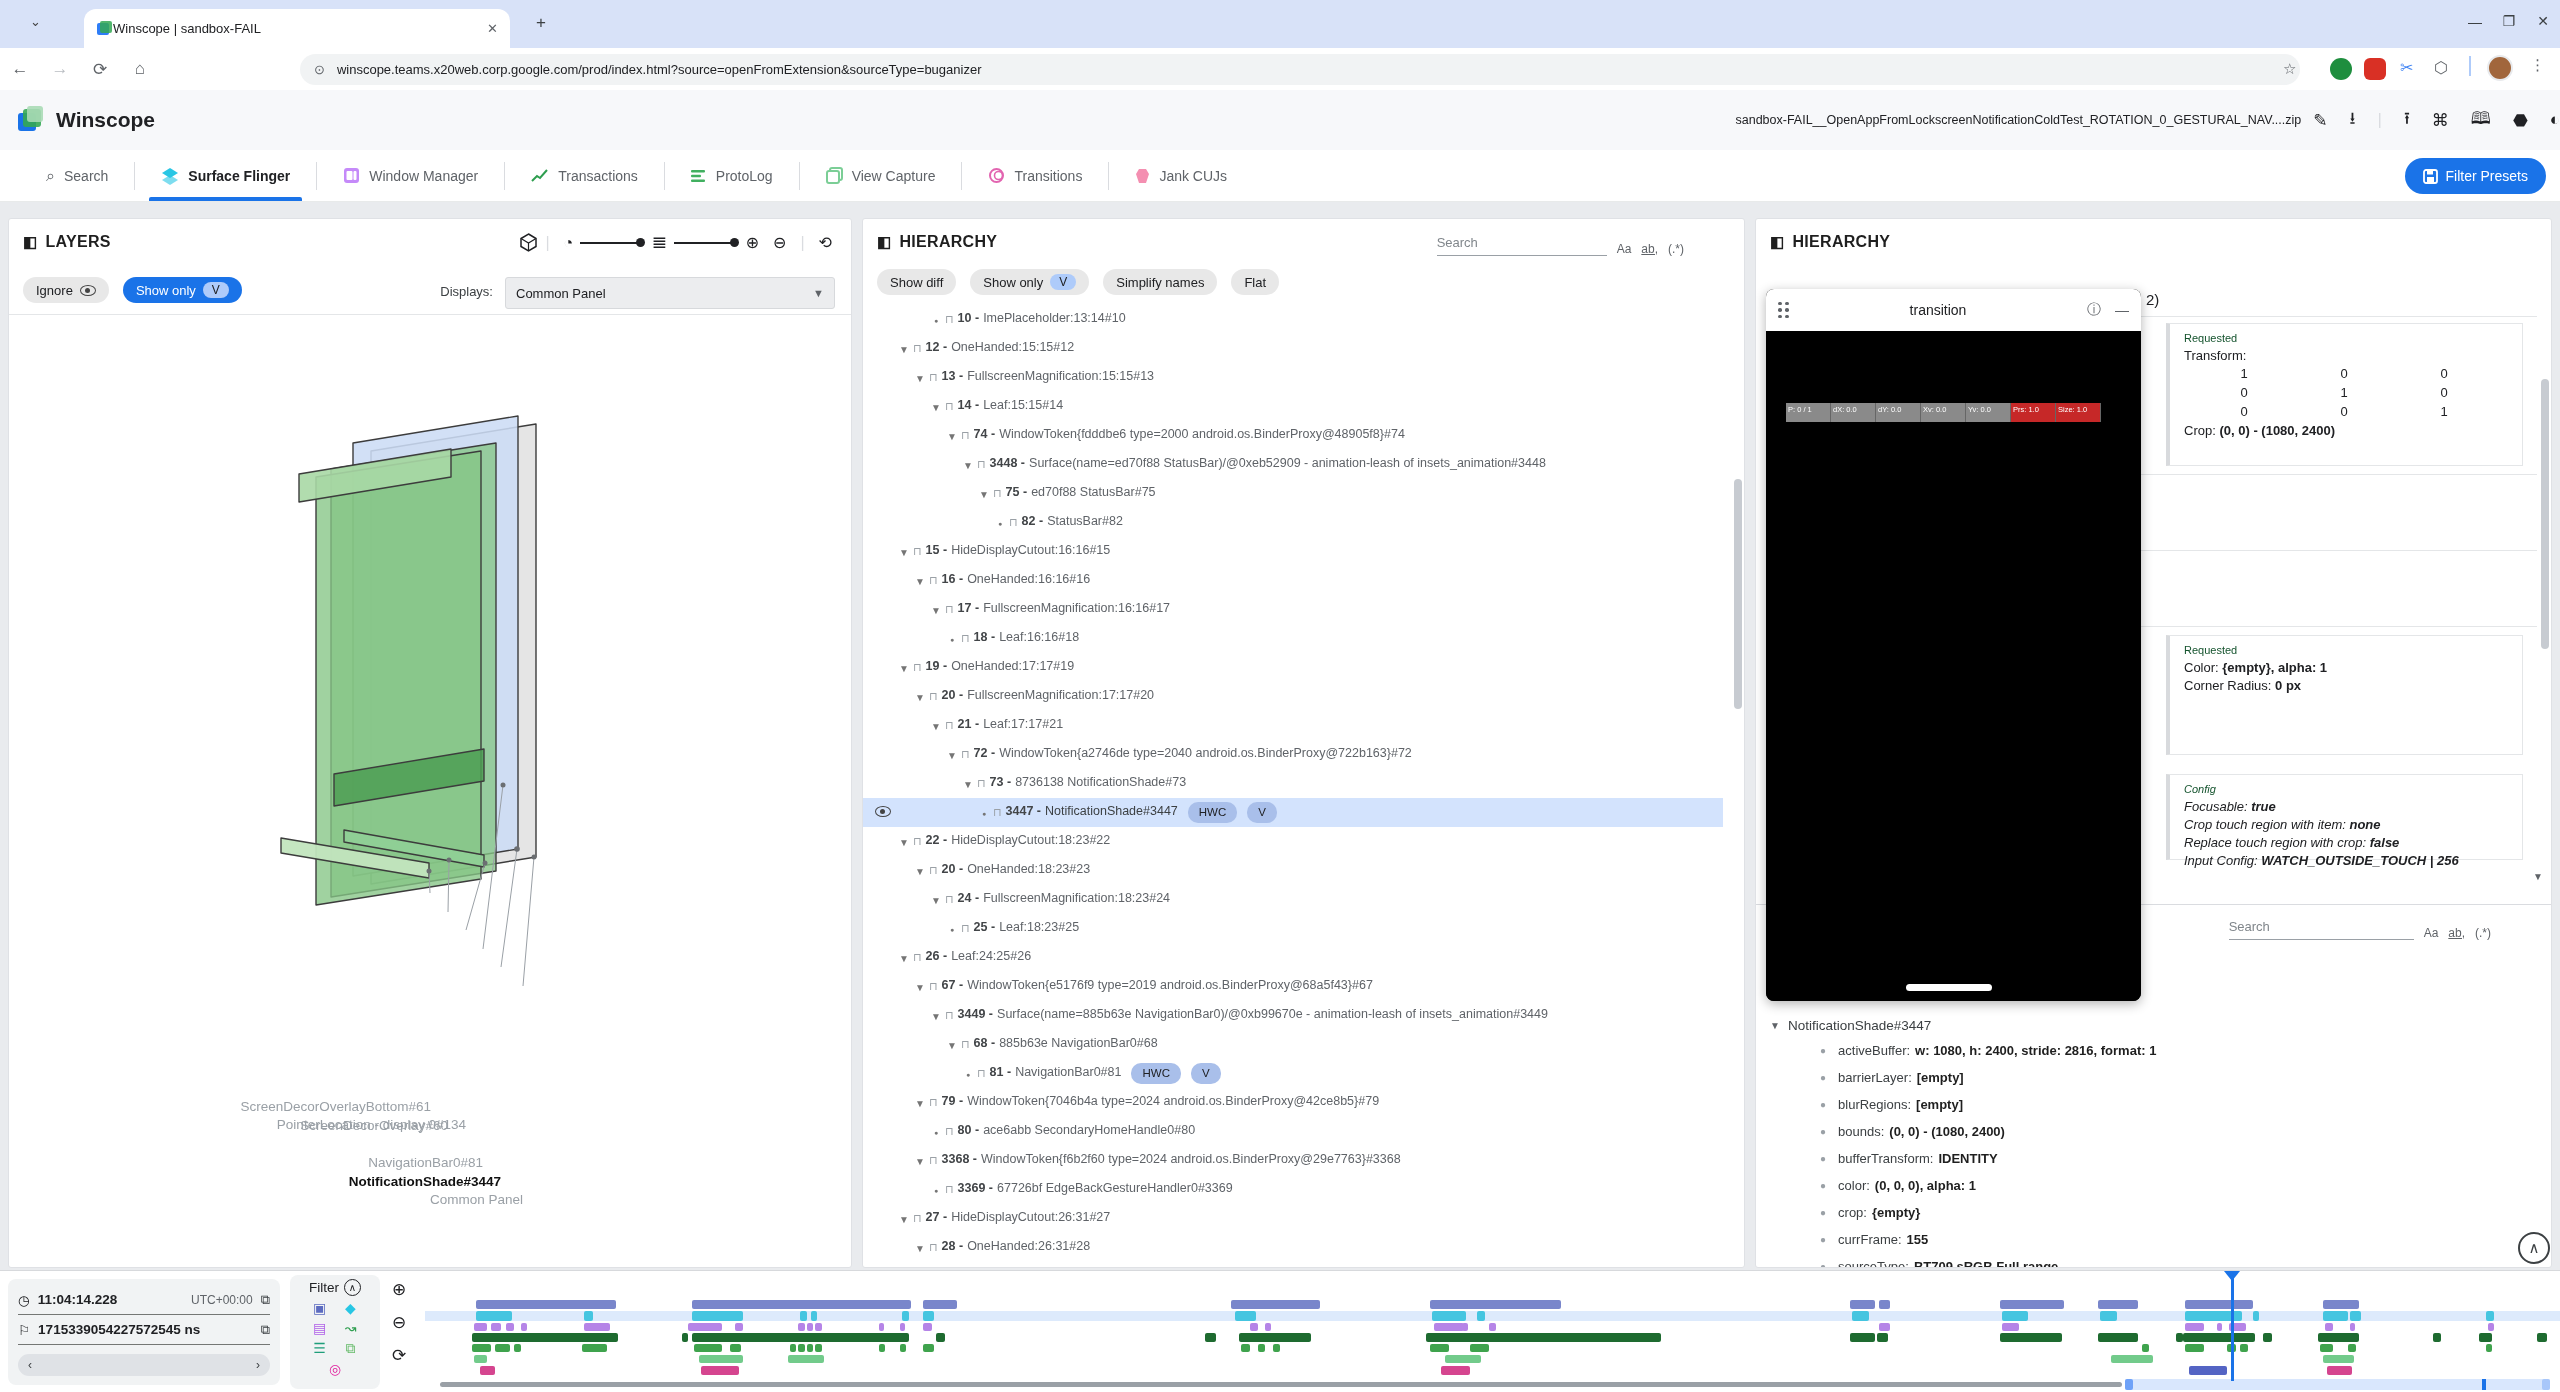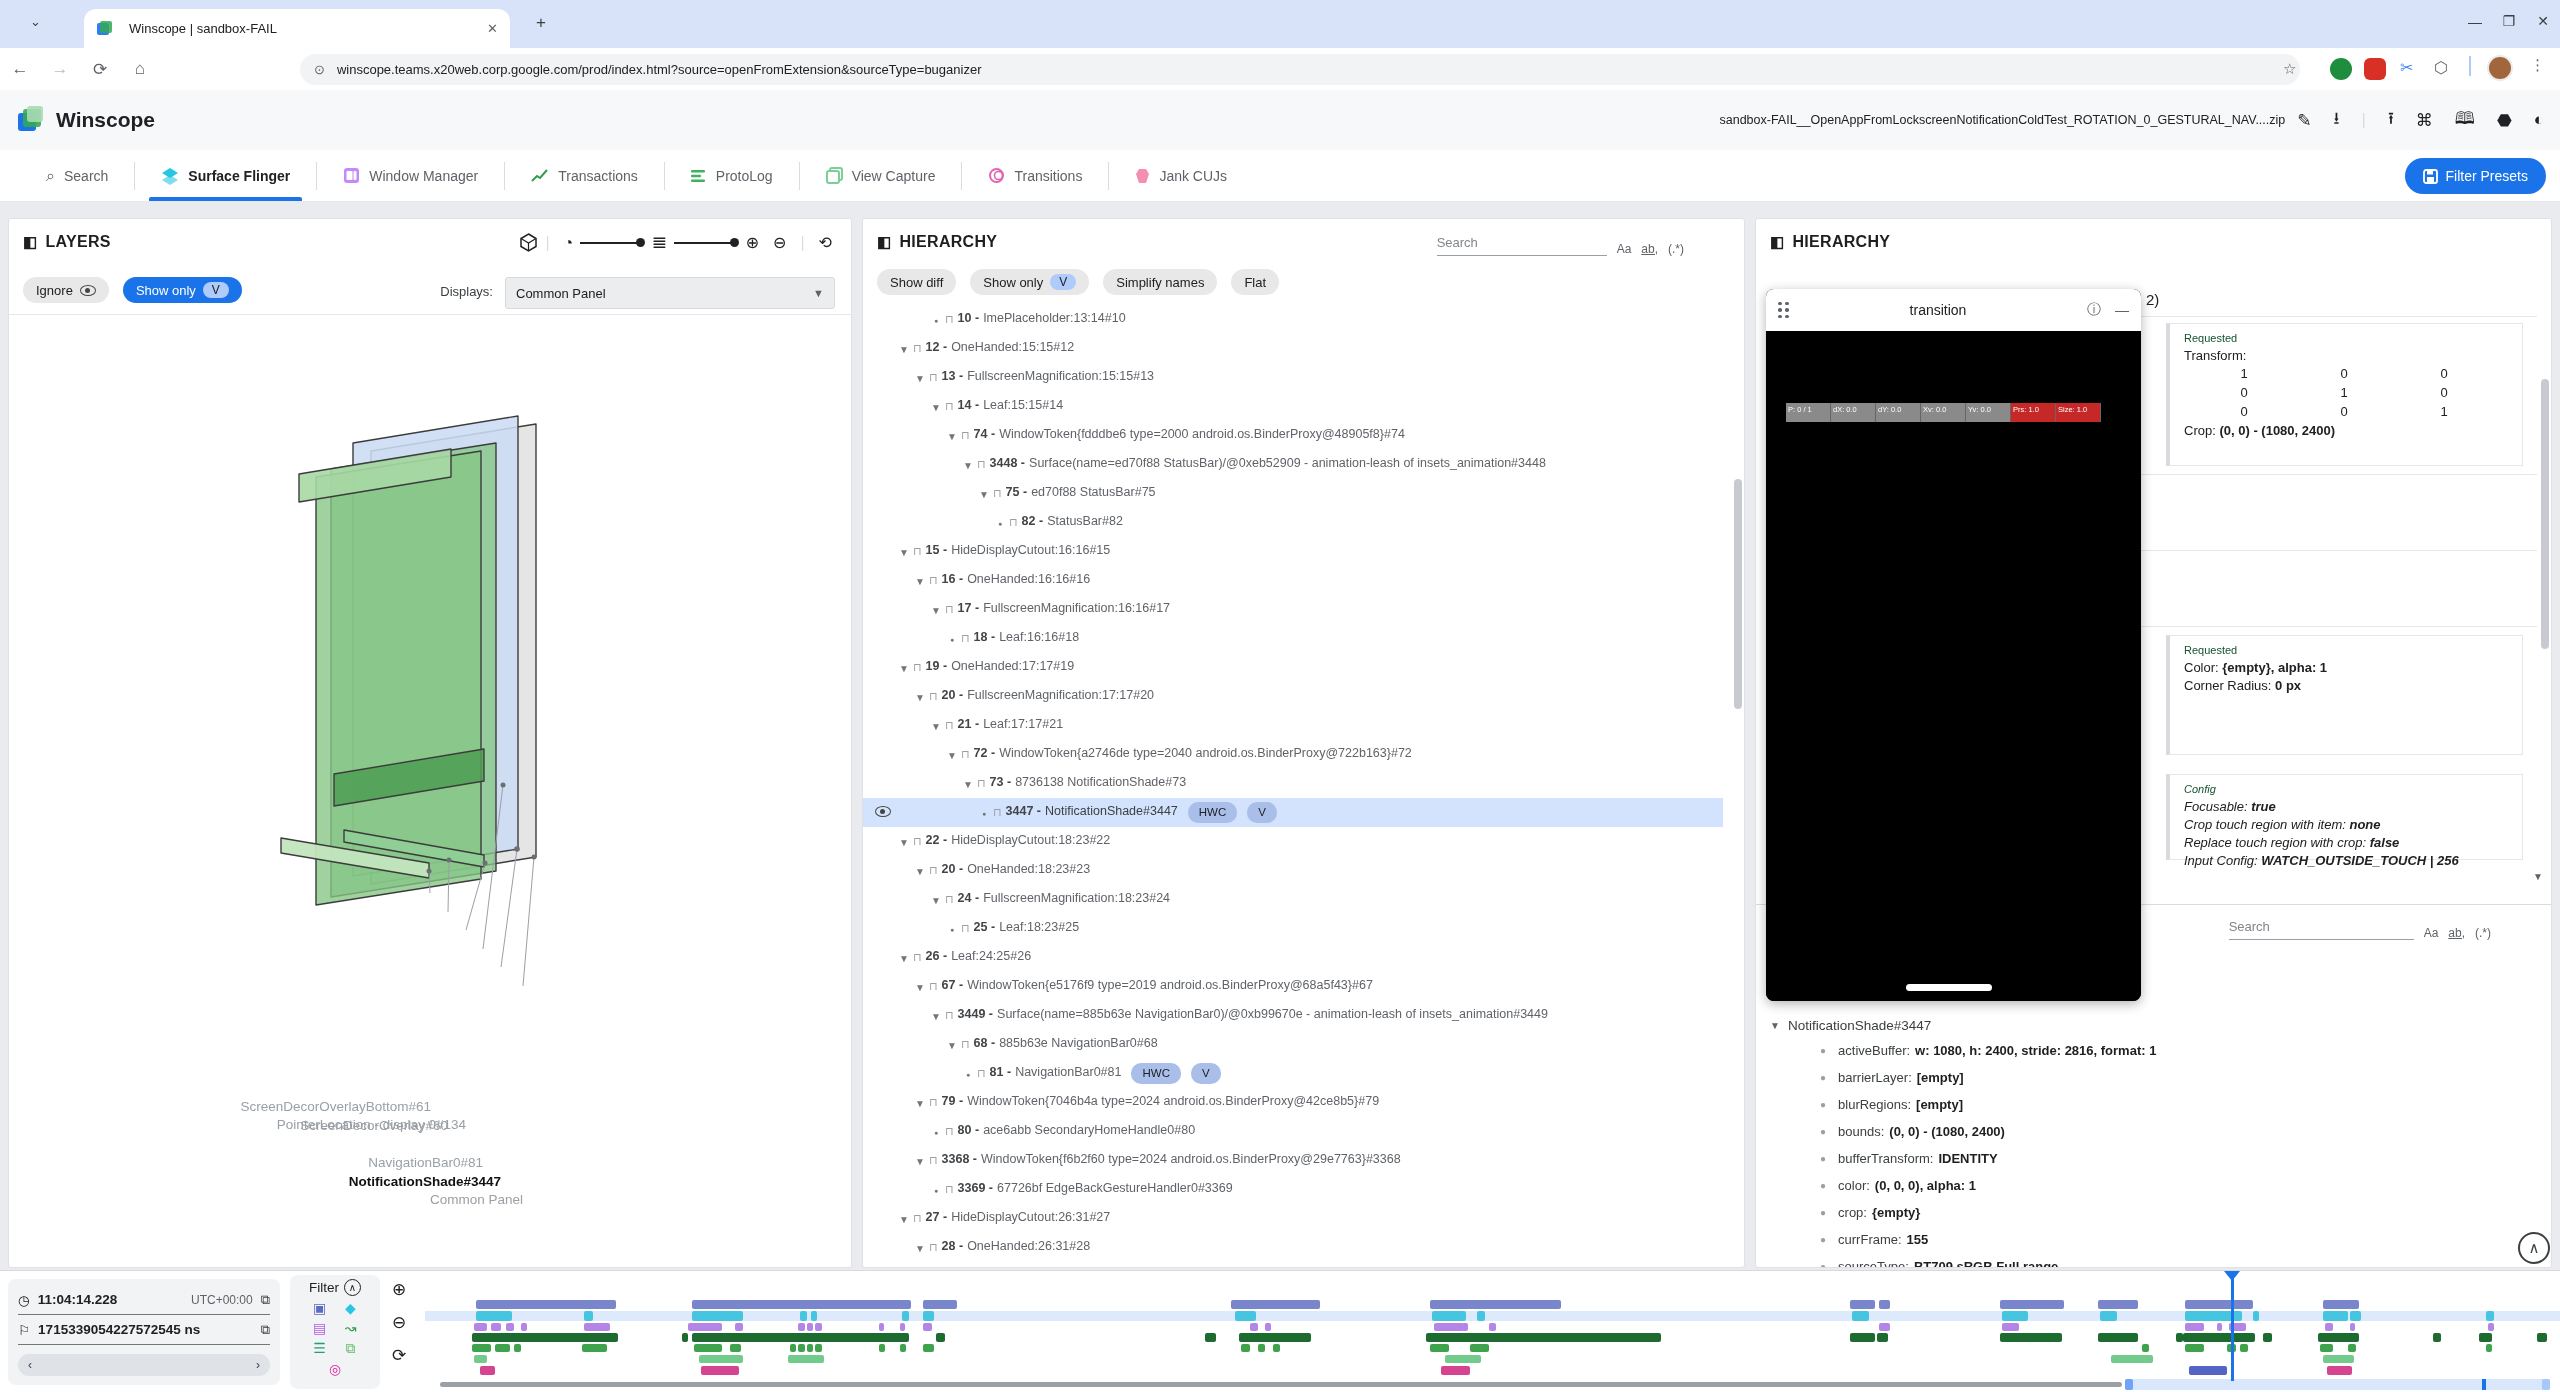--- a/index.html
+++ b/index.html
@@ -1,21 +1,21 @@
 <!DOCTYPE html>
 <html><head>
 <meta charset="utf-8">
 <style>
   * { margin:0; padding:0; box-sizing:border-box; }
   html,body { width:2560px; height:1392px; overflow:hidden; font-family:"Liberation Sans", sans-serif; background:#E9EBEE; }
   .abs { position:absolute; }
 
   
   #tabstrip { position:absolute; left:0; top:0; width:2560px; height:48px; background:#D8E2F8; }
-  #tab { position:absolute; left:84px; top:9px; width:426px; height:39px; background:#fff; border-radius:12px 12px 0 0; display:flex; align-items:center; padding:0 12px; gap:16px; }
+  #tab { position:absolute; left:84px; top:9px; width:426px; height:39px; background:#fff; border-radius:12px 12px 0 0; display:flex; align-items:center; padding:0 12px; gap:0; }
   #tab .ttl { font-size:13px; color:#202124; white-space:nowrap; overflow:hidden; flex:1; }
   .winbtn { width:14px; text-align:center; color:#3c4043; font-size:14px; }
   #toolbar { position:absolute; left:0; top:48px; width:2560px; height:42px; background:#fff; display:flex; align-items:center; }
   .navic { color:#5f6368; font-size:17px; width:40px; text-align:center; }
   .navic.dis { color:#b8bcc1; }
   #urlbar { position:absolute; left:300px; top:54px; width:2000px; height:31px; background:#F1F3F4; border-radius:16px; display:flex; align-items:center; padding:0 14px; gap:12px; }
   #urlbar .url { font-size:13px; color:#202124; }
   .extdot { width:22px; height:22px; border-radius:50%; display:inline-block; }
 
   
@@ -156,21 +156,21 @@
 <span class="abs" style="left:2487px;top:55px;width:26px;height:26px;border-radius:50%;background:#A1663C;border:2px solid #e8eaed;"></span>
 <span class="abs" style="left:2530px;top:56px;color:#5f6368;font-size:15px;">⋮</span>
 
 <div id="appheader">
   <svg width="30" height="30" viewBox="0 0 30 30" style="margin-left:16px">
     <rect x="2" y="8" width="18" height="18" rx="3" fill="#1A73E8"></rect>
     <rect x="7" y="4" width="18" height="18" rx="3" fill="#34A853" opacity=".9"></rect>
     <rect x="11" y="1" width="16" height="16" rx="3" fill="#A8DAB5" opacity=".9"></rect>
   </svg>
   <span class="brand">Winscope</span>
-  <div style="margin-left:auto;display:flex;align-items:center;padding-right:16px;">
+  <div style="margin-left:auto;display:flex;align-items:center;">
     <span id="tracefile">sandbox-FAIL__OpenAppFromLockscreenNotificationColdTest_ROTATION_0_GESTURAL_NAV....zip</span>
     <span class="hic" style="margin-left:12px">✎</span>
     <span class="hic">⭳</span>
     <span class="hic" style="color:#DADCE0">|</span>
     <span class="hic">⭱</span>
     <span class="hic">⌘</span>
     <span class="hic">🕮</span>
     <span class="hic">⬣</span>
     <span class="hic">◐</span>
   </div>

